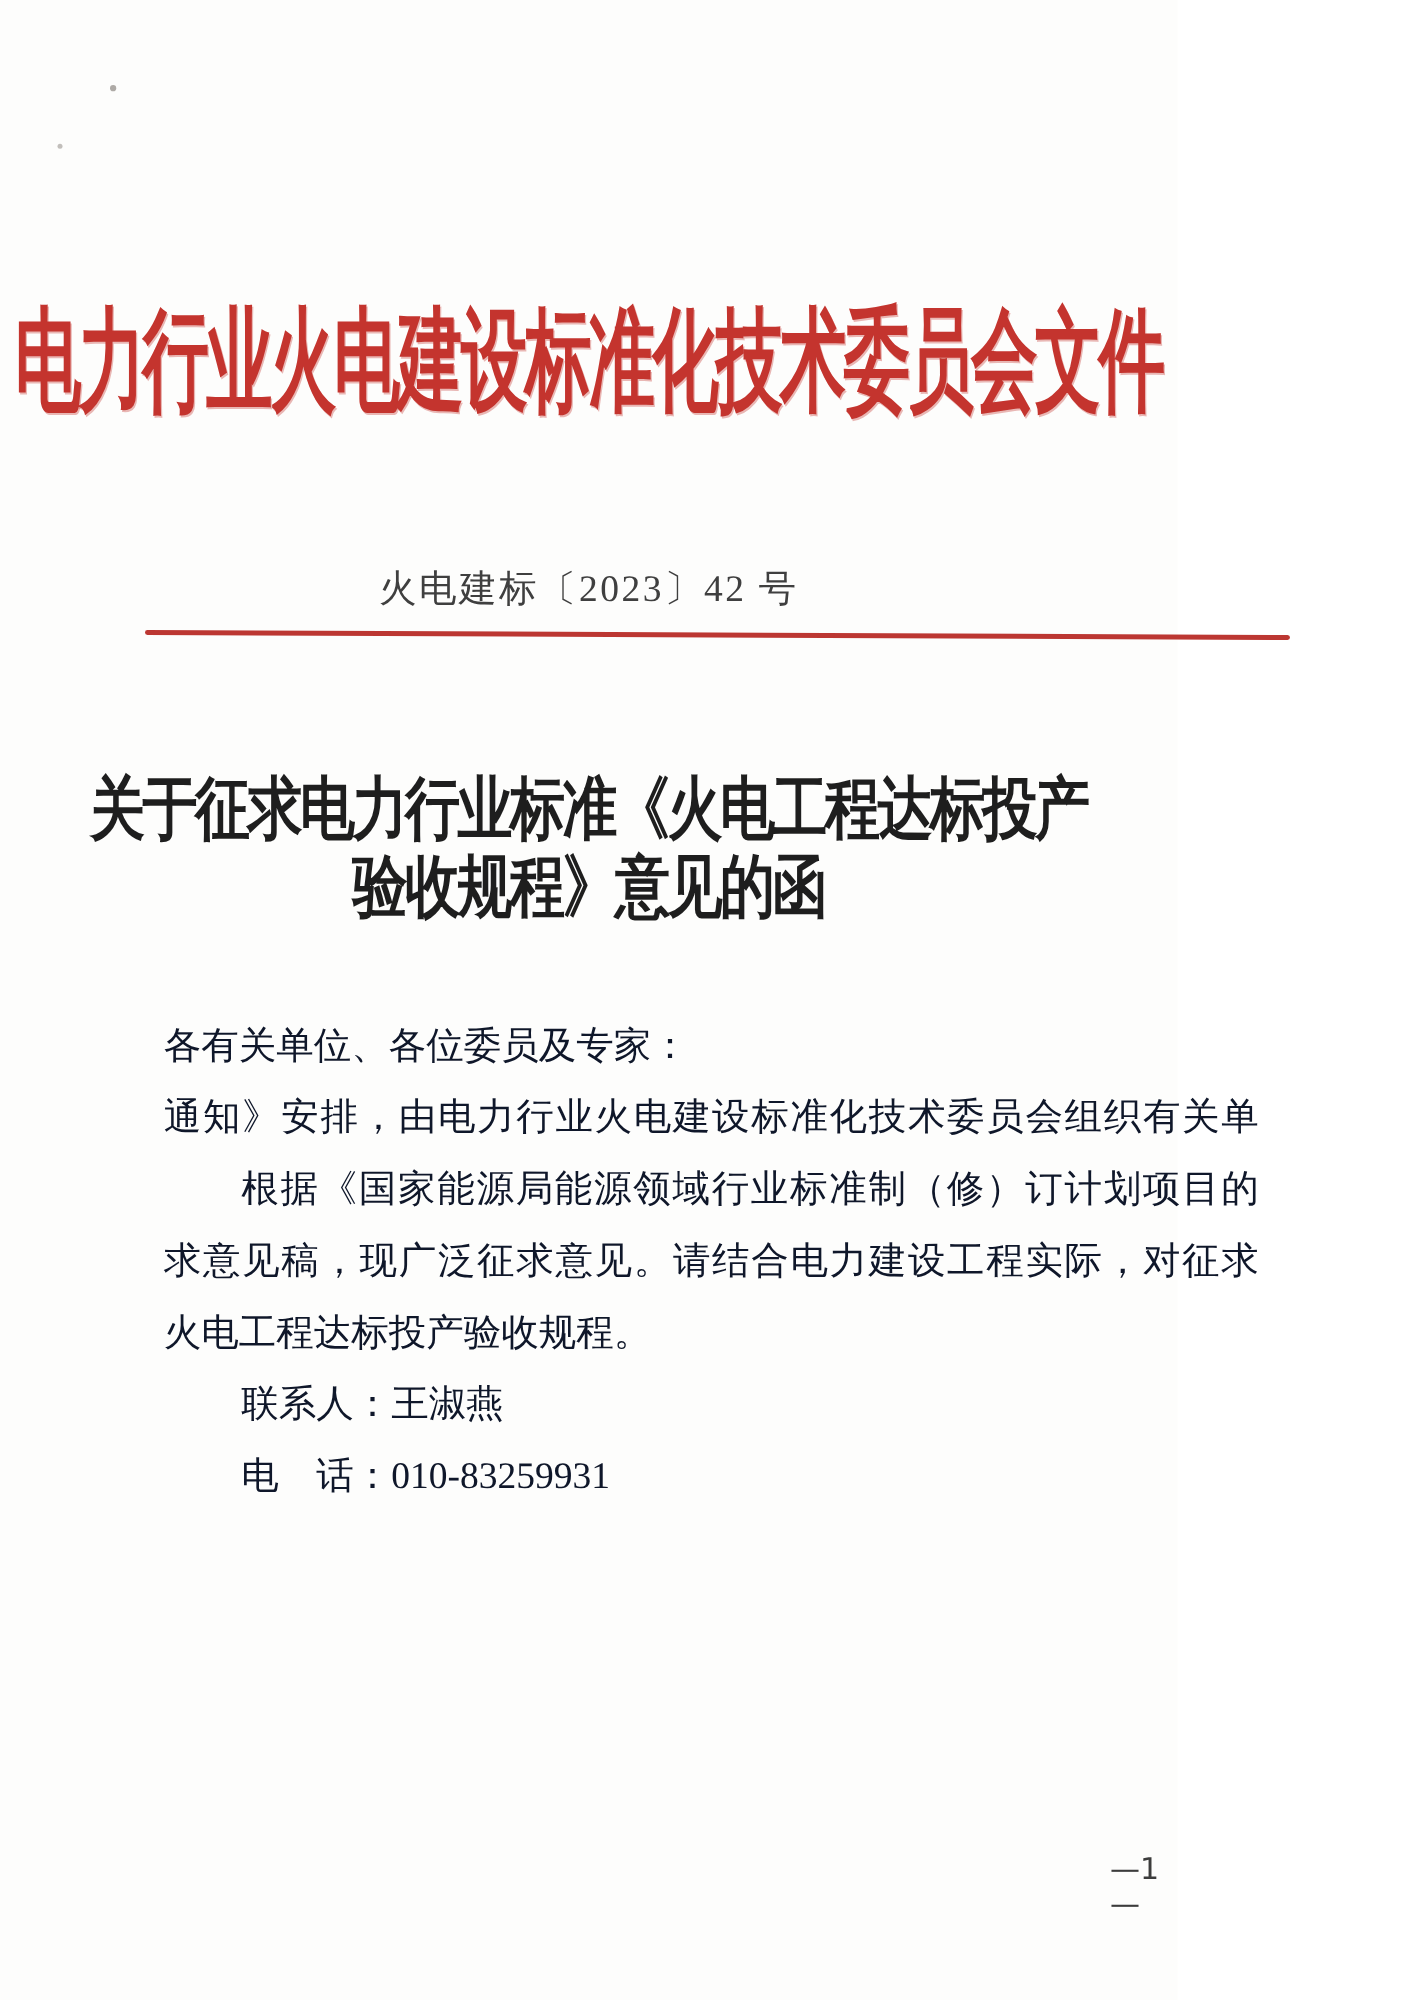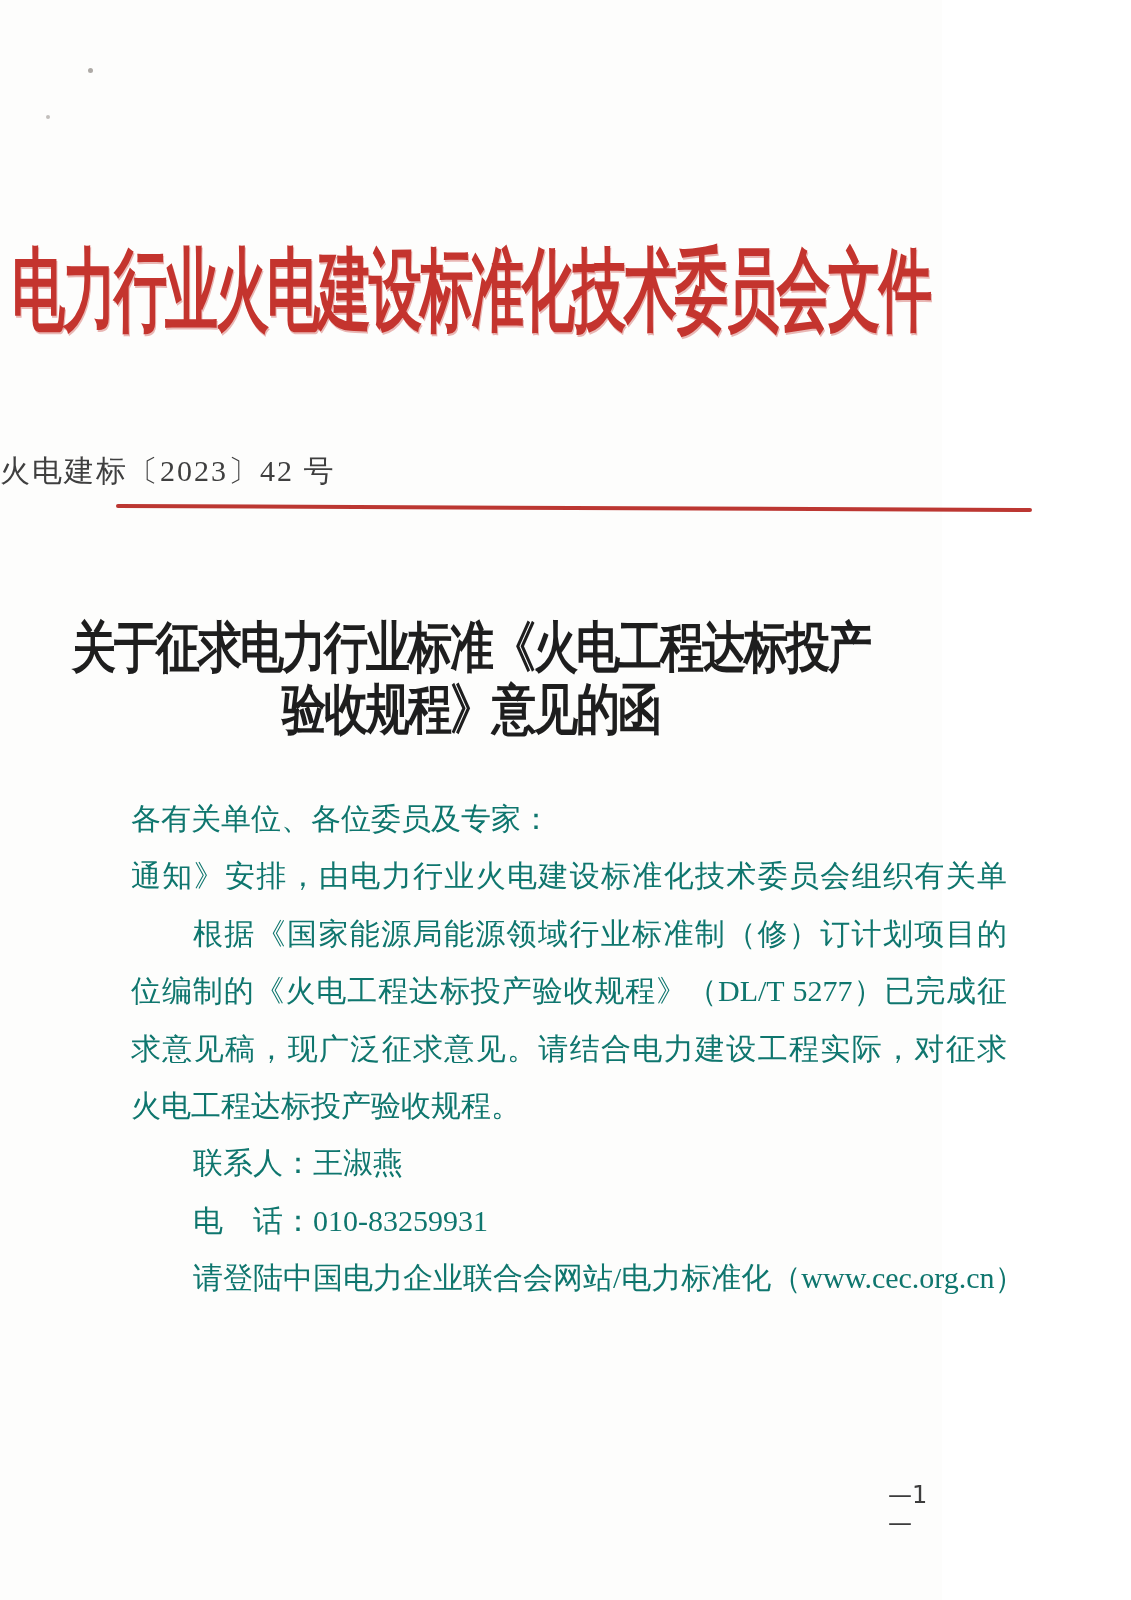--- a/index.html
+++ b/index.html
@@ -33,21 +33,21 @@
     color: #c4342e;
     transform: scaleY(1.7);
     transform-origin: 50% 0;
     white-space: nowrap;
     text-shadow: 1px 1px 0 rgba(196,52,46,.35);
   }
 
   .doc-number {
     position: absolute;
     top: 451px; left: 0; width: 100%;
-    text-align: left;
+    text-align: center;
     font-size: 30px;
     letter-spacing: 2px;
     color: #3f3f3f;
   }
 
   .red-rule {
     position: absolute;
     top: 504px; left: 116px;
     width: 916px; height: 4px;
     background: #bc3732;
@@ -65,25 +65,25 @@
     letter-spacing: -2px;
     line-height: 50px;
     color: #1e1e1e;
     transform: scaleY(1.25);
     transform-origin: 50% 0;
   }
   .doc-title .t-line { white-space: nowrap; }
 
   .body-block {
     position: absolute;
-    top: 790px; left: 131px;
+    top: 808px; left: 131px;
     width: 876px;
     font-size: 30px;
     line-height: 57.4px;
-    color: #0f766e;
+    color: #0f172a;
   }
   .b-line { white-space: nowrap; }
   .b-line.just {
     white-space: normal;
     text-align: justify;
     text-align-last: justify;
   }
   .b-line.indent { text-indent: 62px; }
   .contact-label, .contact-value { display: inline; margin-top: 32px; }
 
@@ -114,29 +114,27 @@
   <div class="doc-title">
     <div class="t-line">关于征求电力行业标准《火电工程达标投产</div>
     <div class="t-line">验收规程》意见的函</div>
   </div>
 
   <div class="body-block">
     <div class="b-line">各有关单位、各位委员及专家：</div>
 
     <div class="b-line just">通知》安排，由电力行业火电建设标准化技术委员会组织有关单</div>
     <div class="b-line indent just">根据《国家能源局能源领域行业标准制（修）订计划项目的</div>
-    <div class="b-line just">位编制的《火电工程达标投产验收规程》（DL/T 5277）已完成征</div>
     <div class="b-line just">求意见稿，现广泛征求意见。请结合电力建设工程实际，对征求</div>
     <div class="b-line">火电工程达标投产验收规程。</div>
 
     <div class="b-line indent">
       <span class="contact-label">联系人：</span><span class="contact-value">王淑燕</span>
     </div>
     <div class="b-line indent">
       <span class="contact-label">电　话：</span><span class="contact-value">010-83259931</span>
     </div>
 
-    <div class="b-line indent">请登陆中国电力企业联合会网站/电力标准化（www.cec.org.cn）</div>
   </div>
 
   <div class="page-number">—1—</div>
 
 </div>
 
 </body></html>

